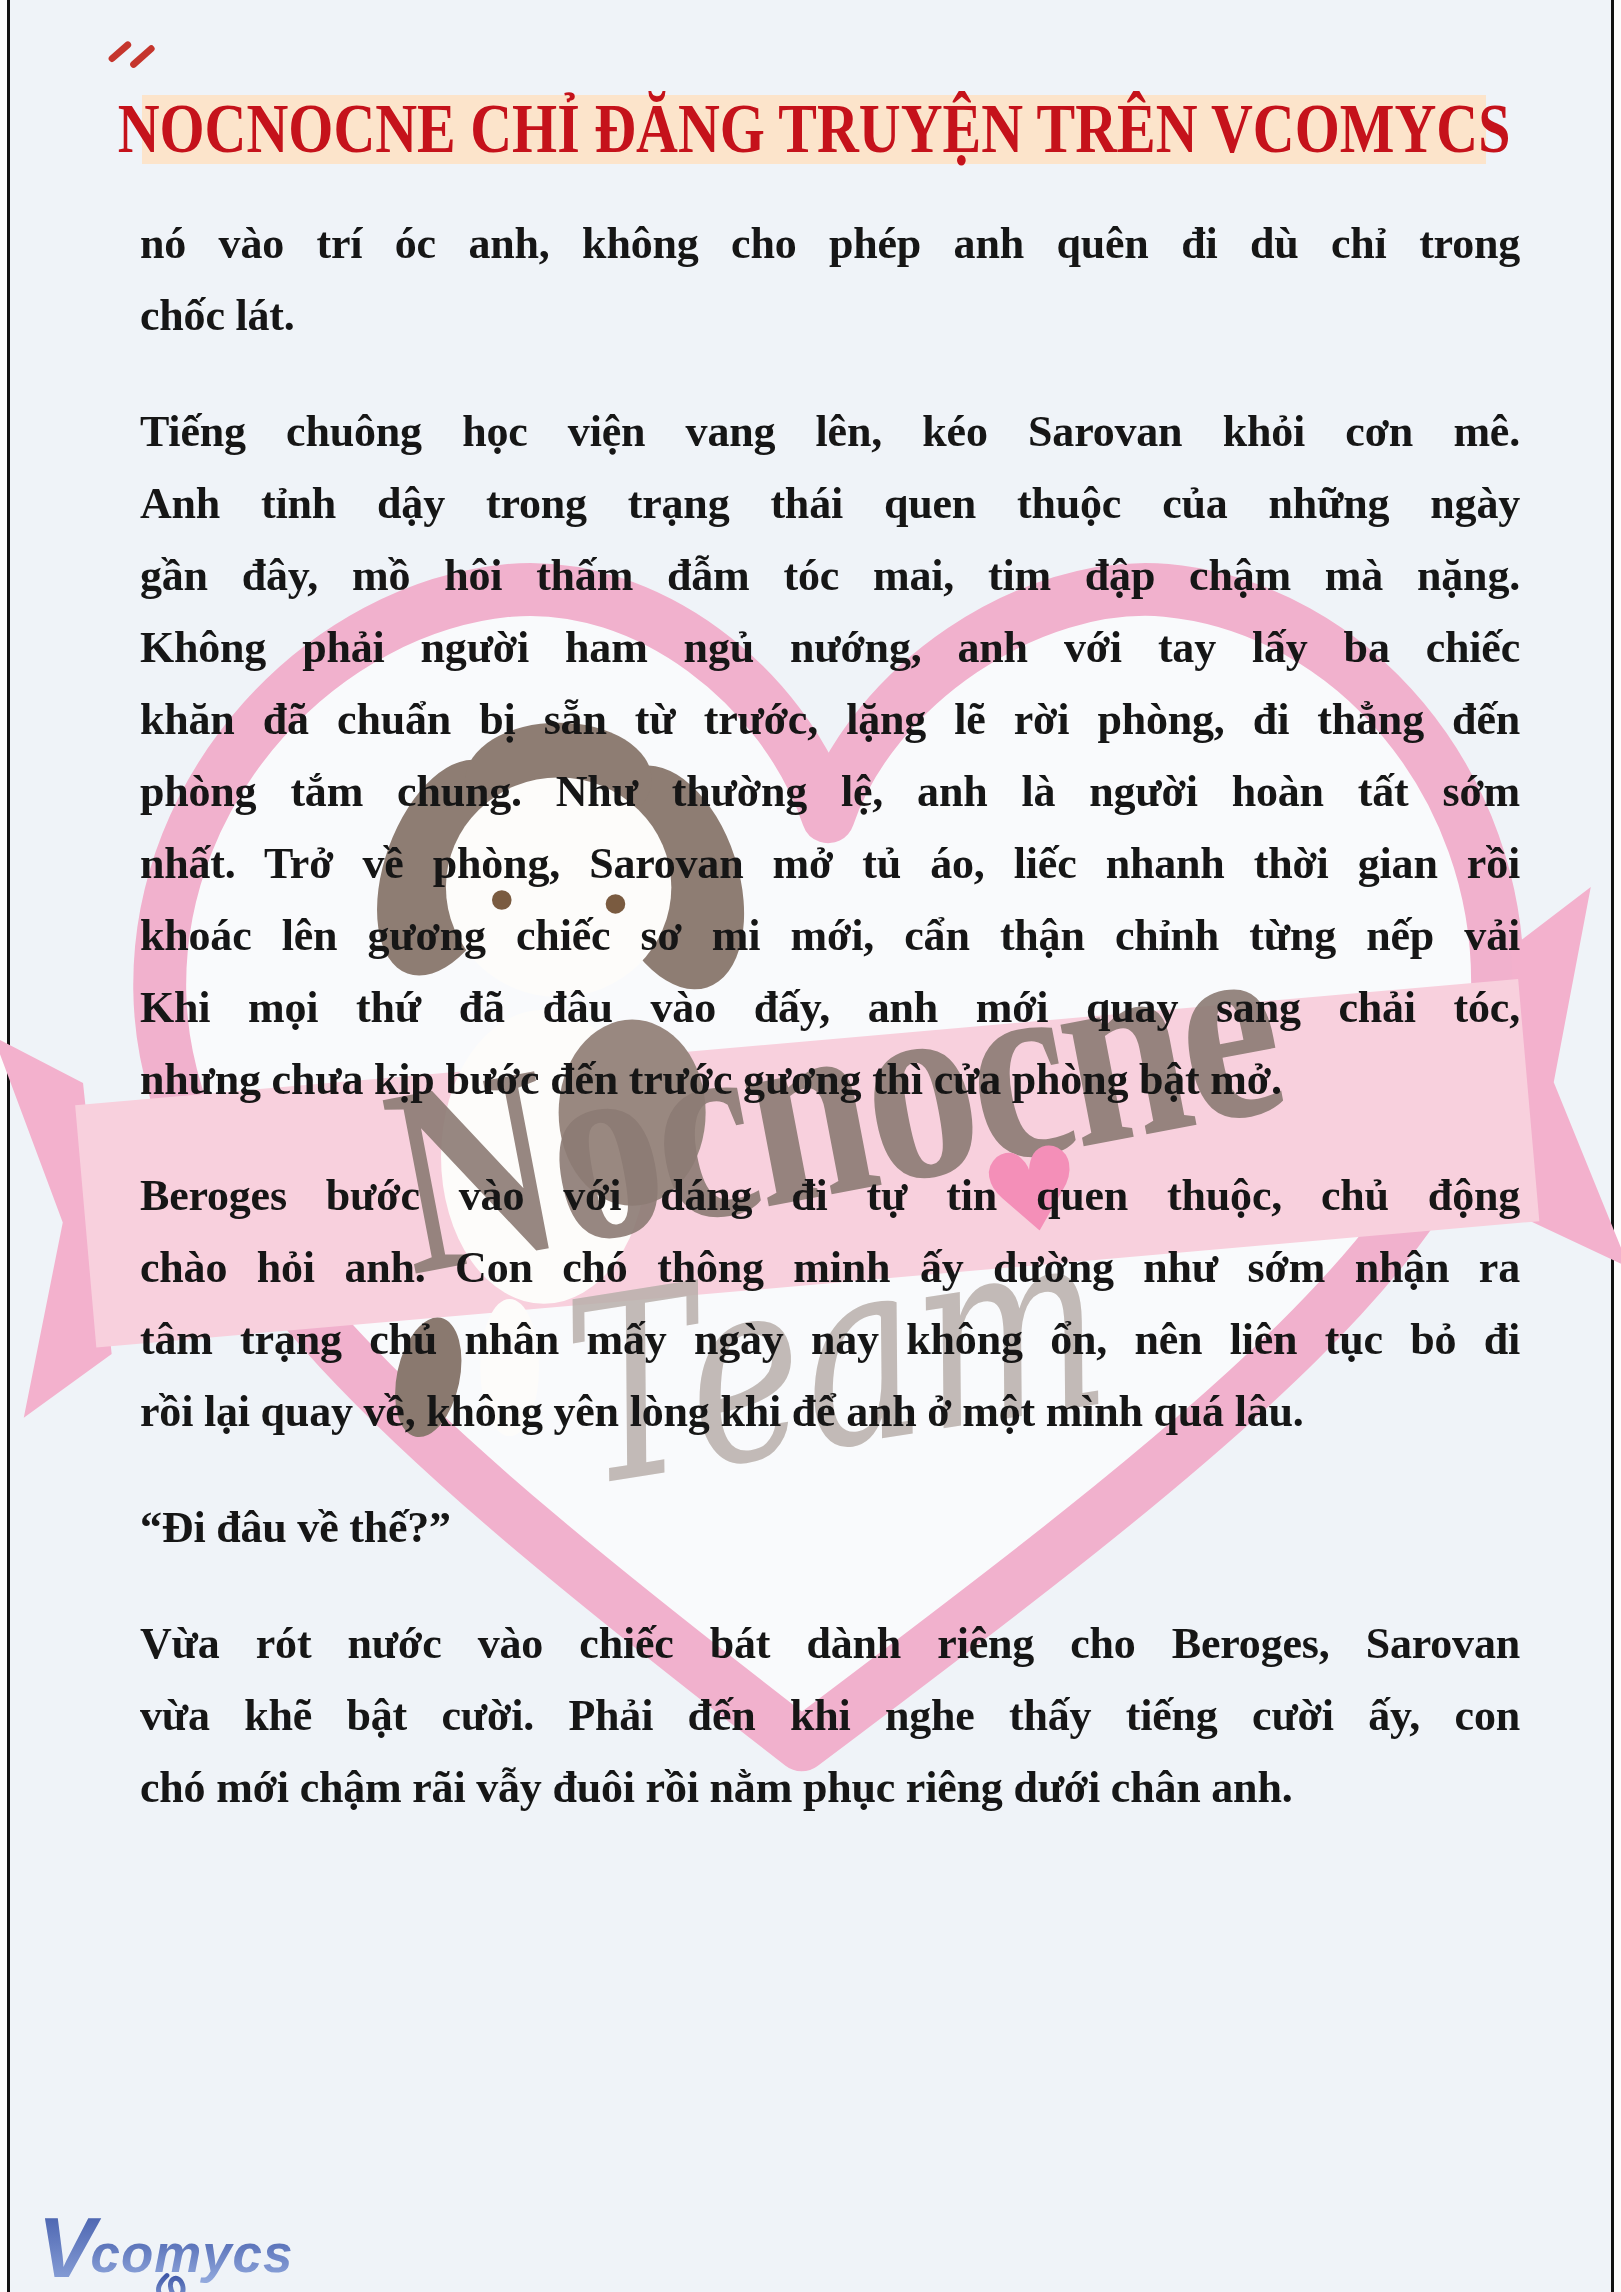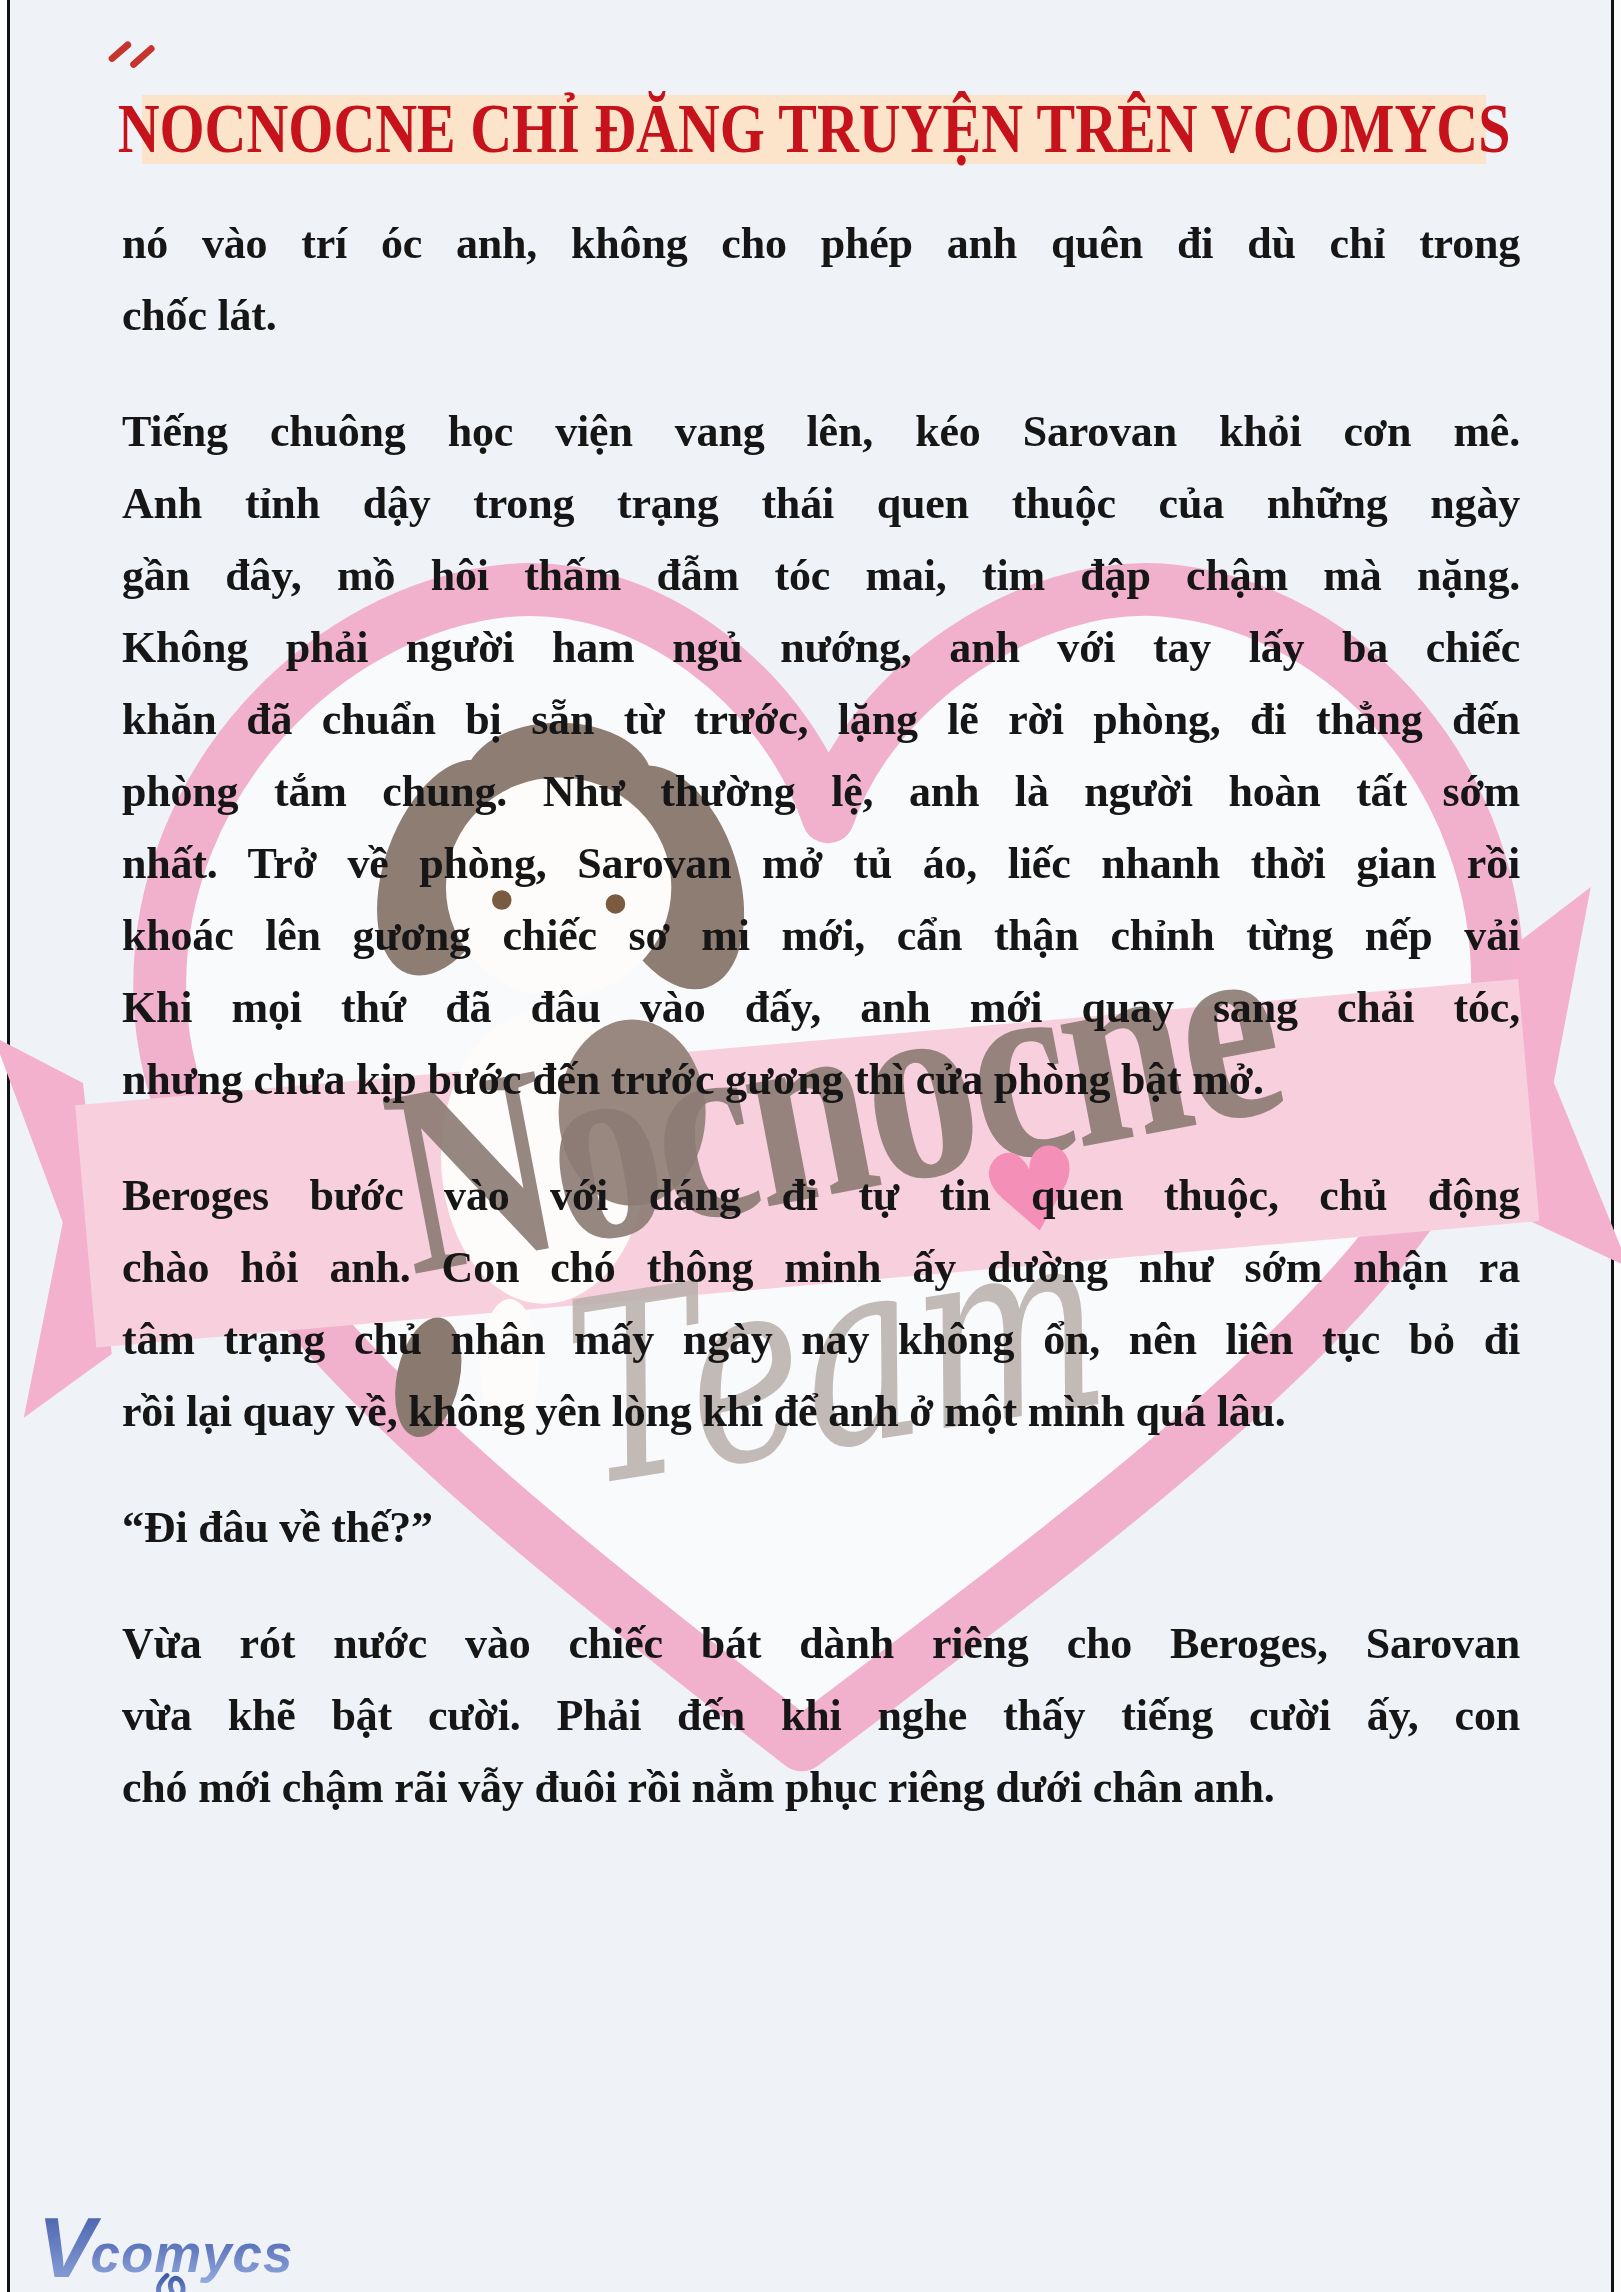--- a/index.html
+++ b/index.html
@@ -35,21 +35,21 @@
     white-space:nowrap;letter-spacing:0px;
     transform:scaleX(0.84);transform-origin:center center;
   }
 
   .story{
     position:absolute;left:122px;top:208px;width:1398px;
     font-weight:bold;font-size:44px;line-height:72px;color:#161616;
     letter-spacing:-0.2px;
   }
   .para{margin:0 0 44px 0;}
-  .line{text-align:justify;text-align-last:justify;white-space:normal;}
+  .line{text-align:justify;text-align-last:justify;white-space:normal;margin-left:18px;}
   .line.last{text-align-last:left;}
 
   .logo{position:absolute;left:19.6px;top:2199px;z-index:2;}
 
   .artifact{position:absolute;left:108px;top:37px;z-index:2;}
 </style>
 </head>
 <body>
 
 <div class="page">

